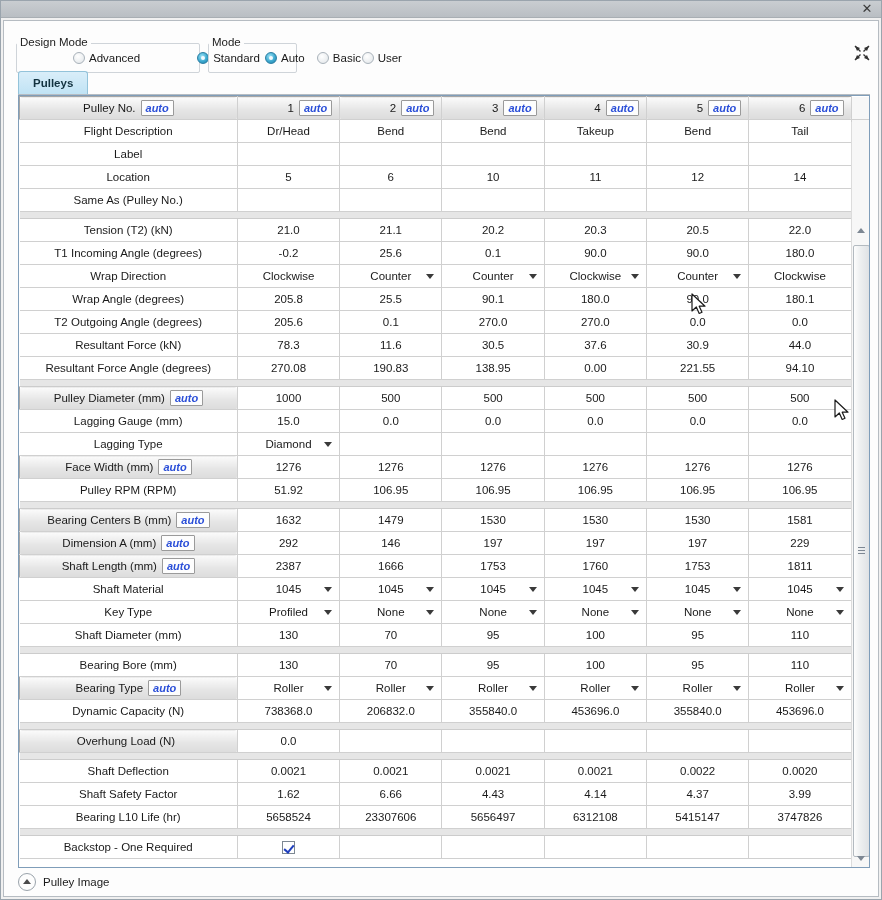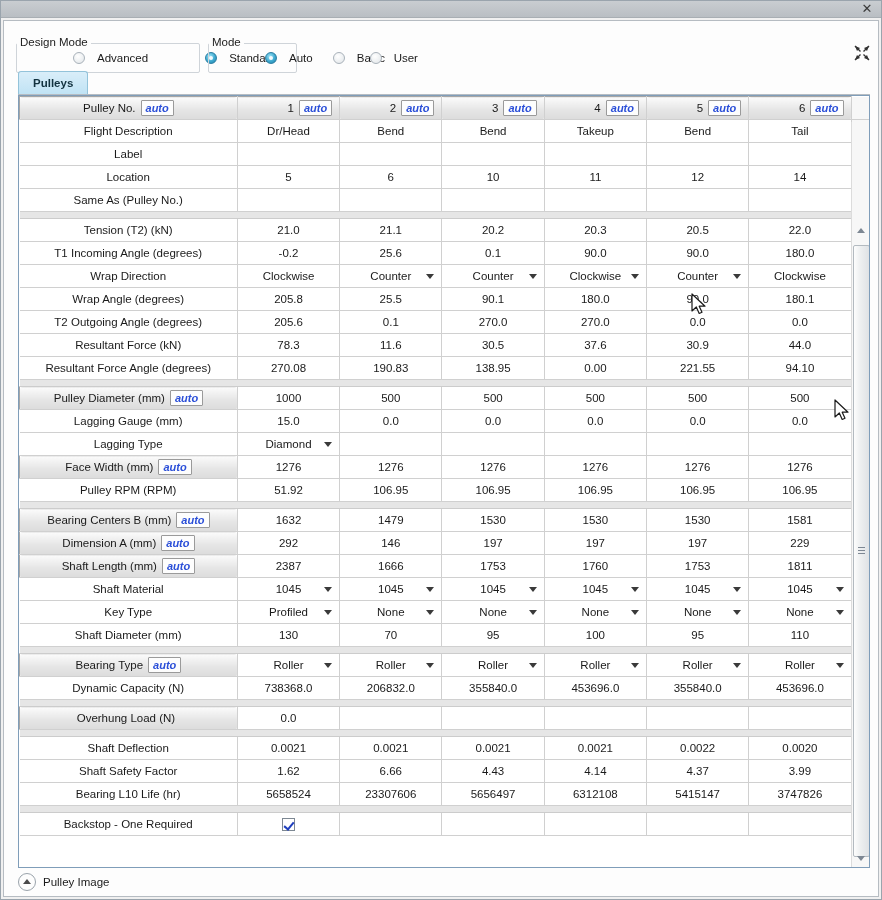--- a/index.html
+++ b/index.html
@@ -51,21 +51,21 @@
   .groupbox .gb-title{
     position:absolute;top:-8px;left:0;
     background:#fdfdfd;padding:0 3px;
     font-size:11.5px;color:#222;white-space:nowrap;
   }
   .gb-body{
     display:flex;align-items:center;height:100%;
     padding:0 8px;gap:9px;
   }
   .radio{
-    display:flex;align-items:center;gap:12px;cursor:pointer;white-space:nowrap;padding-left:48px;
+    display:flex;align-items:center;gap:4px;cursor:pointer;white-space:nowrap;padding-left:48px;
   }
   .radio .dot{
     width:12px;height:12px;border-radius:50%;
     background:radial-gradient(circle at 40% 35%, #ffffff 0%, #eceff1 60%, #dfe3e6 100%);
     border:1px solid #a9b2ba;
     box-sizing:border-box;position:relative;flex:0 0 12px;
   }
   .radio.checked .dot{
     background:radial-gradient(circle at 40% 35%, #9fe4f7 0%, #3da9cf 55%, #1e7fa8 100%);
     border:1px solid #2b7fa4;
@@ -683,20 +683,30 @@
               <td class="lbl"></td>
               <td></td>
               <td></td>
               <td></td>
               <td></td>
               <td></td>
               <td></td>
               <td></td>
             </tr>
             <tr>
+              <td class="lbl"><span>Bearing Bore (mm)</span></td>
+              <td><span>130</span></td>
+              <td><span>70</span></td>
+              <td><span>95</span></td>
+              <td><span>100</span></td>
+              <td><span>95</span></td>
+              <td><span>110</span></td>
+              <td style="border-right: none; background: rgb(247, 247, 247);"></td>
+            </tr>
+            <tr>
               <td class="lbl hdr">
                 <div class="hdr-inner rowhdr">
                   <span class="hdr-label">Bearing Type</span>
                   <span class="auto-badge">auto</span>
                 </div>
               </td>
               <td class="blue">
                 <div class="cellcombo">
                   <span class="val">Roller</span>
                   <span class="arrow"></span>

